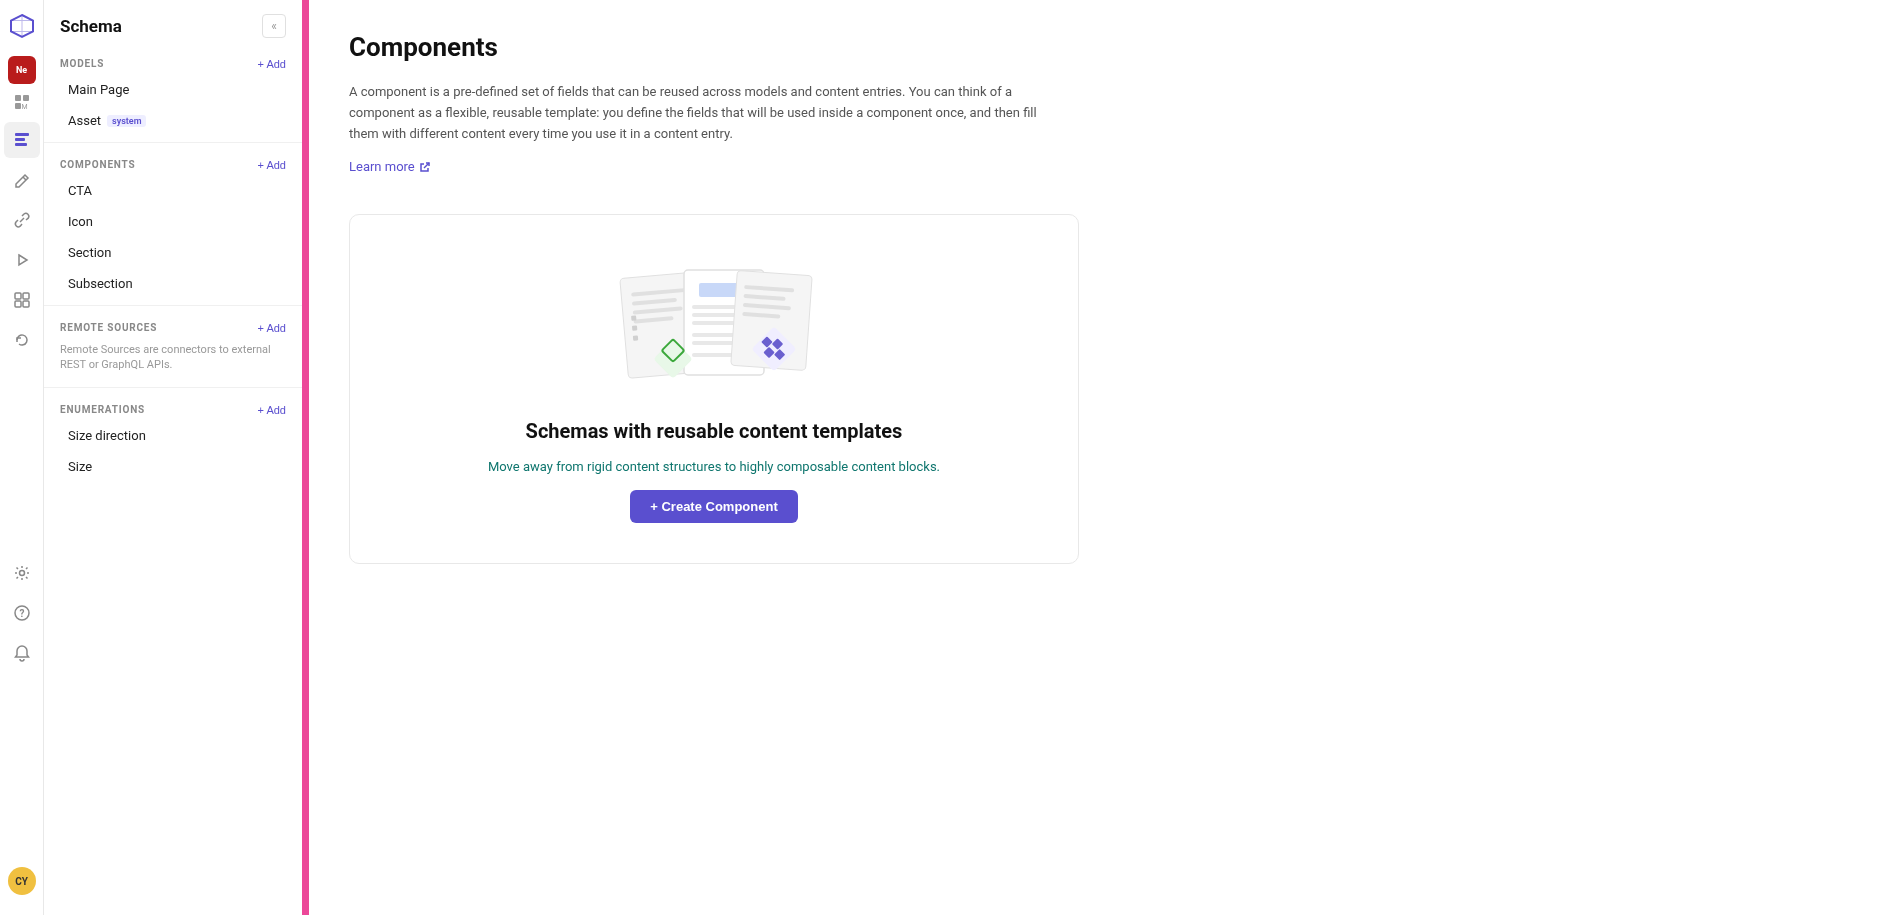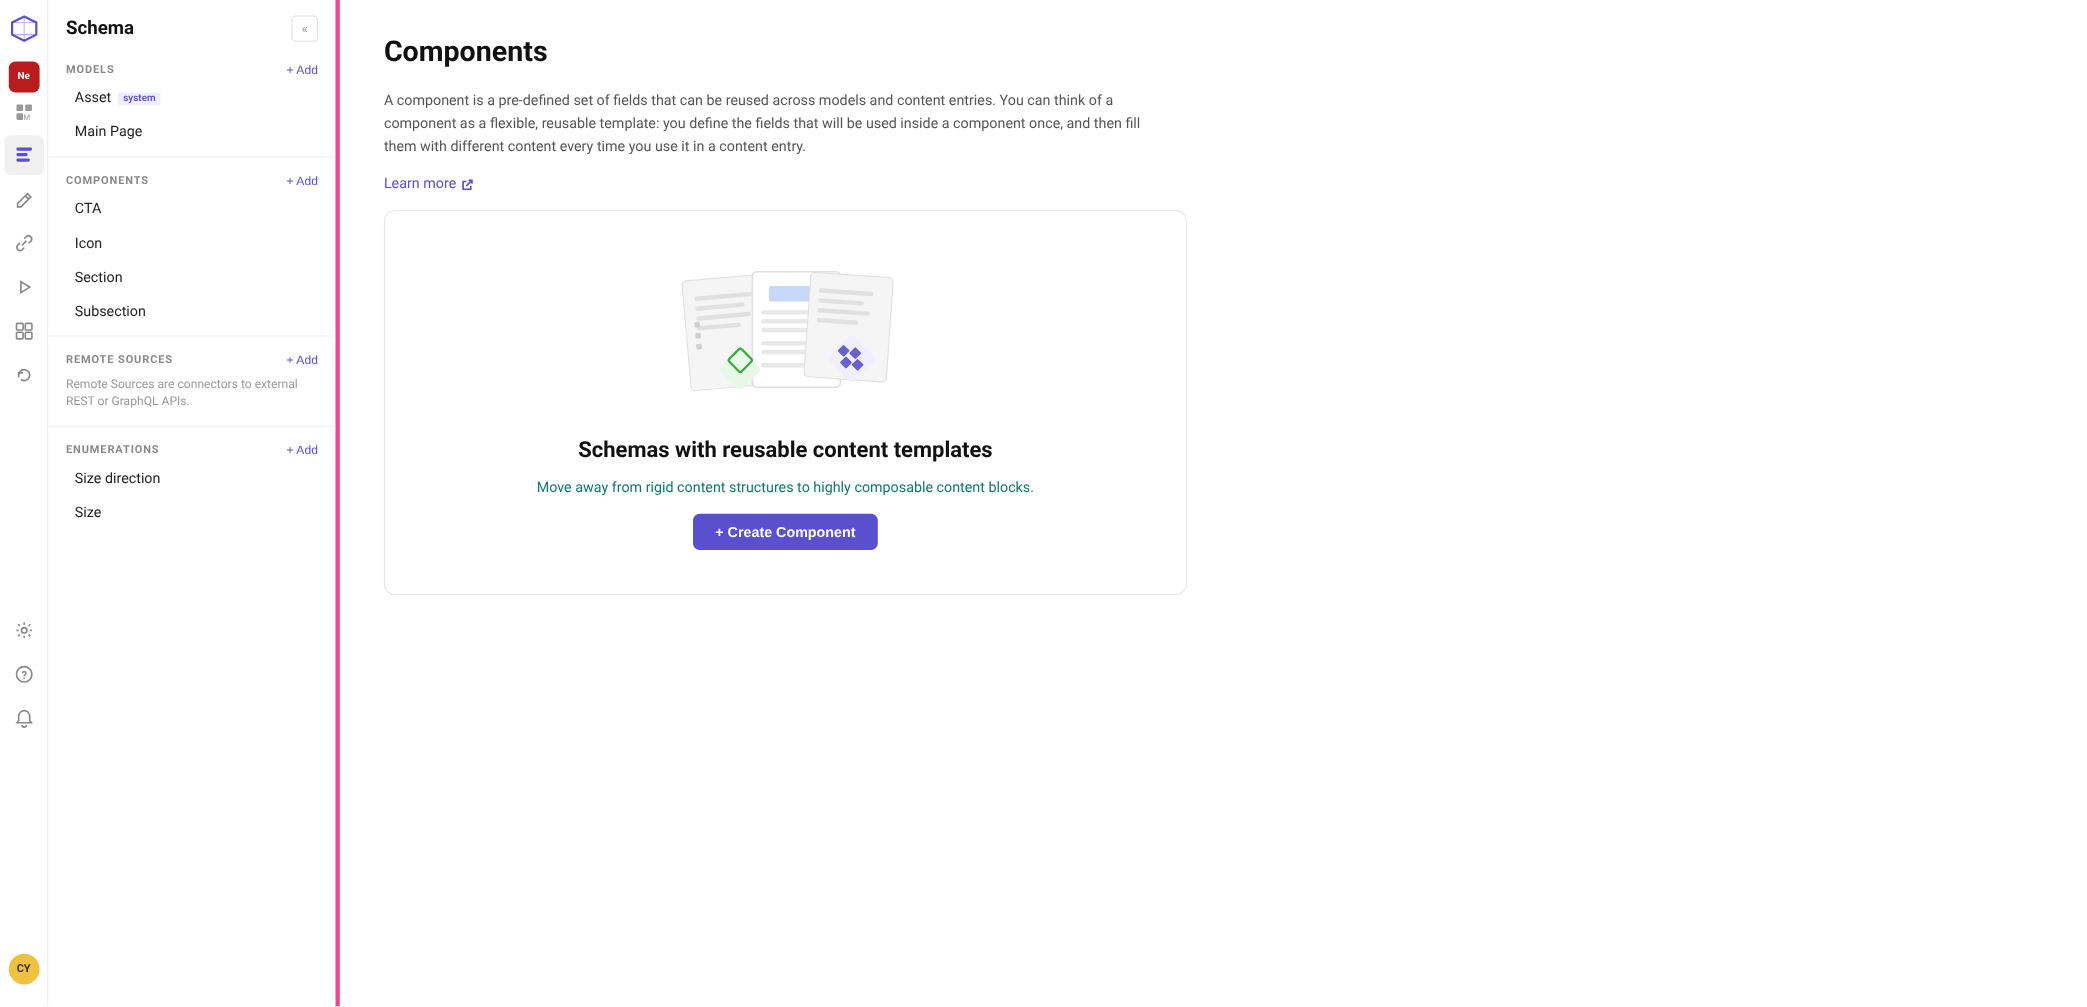--- a/index.html
+++ b/index.html
@@ -53,21 +53,21 @@
       justify-content: center;
       font-size: 9px;
       font-weight: 700;
       color: #fff;
       margin-bottom: 4px;
     }
 
     
     .sidebar {
       width: 265px;
-      border-right: 4px solid #ec4899;
+      border-right: 7px solid #ec4899;
       background: #fff;
       display: flex;
       flex-direction: column;
       overflow-y: auto;
       flex-shrink: 0;
     }
     .sidebar-header {
       display: flex;
       align-items: center;
       justify-content: space-between;
@@ -159,21 +159,21 @@
       max-width: 720px;
       margin-bottom: 12px;
     }
     .learn-more {
       font-size: 13px;
       color: #5a4fcf;
       cursor: pointer;
       display: inline-flex;
       align-items: center;
       gap: 4px;
-      margin-bottom: 16px;
+      margin-bottom: 40px;
     }
     .promo-card {
       border: 1px solid #e8e8e8;
       border-radius: 10px;
       padding: 40px 20px;
       max-width: 730px;
       display: flex;
       flex-direction: column;
       align-items: center;
       gap: 16px;
@@ -315,25 +315,25 @@
   <div class="sidebar-header">
     <span class="sidebar-title">Schema</span>
     <div class="collapse-btn">«</div>
   </div>
 
   <div class="section-header">
     <span class="section-label">MODELS</span>
     <button class="add-btn">+ Add</button>
   </div>
   <div class="nav-item">
+    <span>Main Page</span>
+  </div>
+  <div class="nav-item">
     <span>Asset</span>
     <span class="tag-system">system</span>
-  </div>
-  <div class="nav-item">
-    <span>Main Page</span>
   </div>
 
   <div class="sidebar-divider"></div>
 
   <div class="section-header">
     <span class="section-label">COMPONENTS</span>
     <button class="add-btn">+ Add</button>
   </div>
   <div class="nav-item">
     <span>CTA</span>

